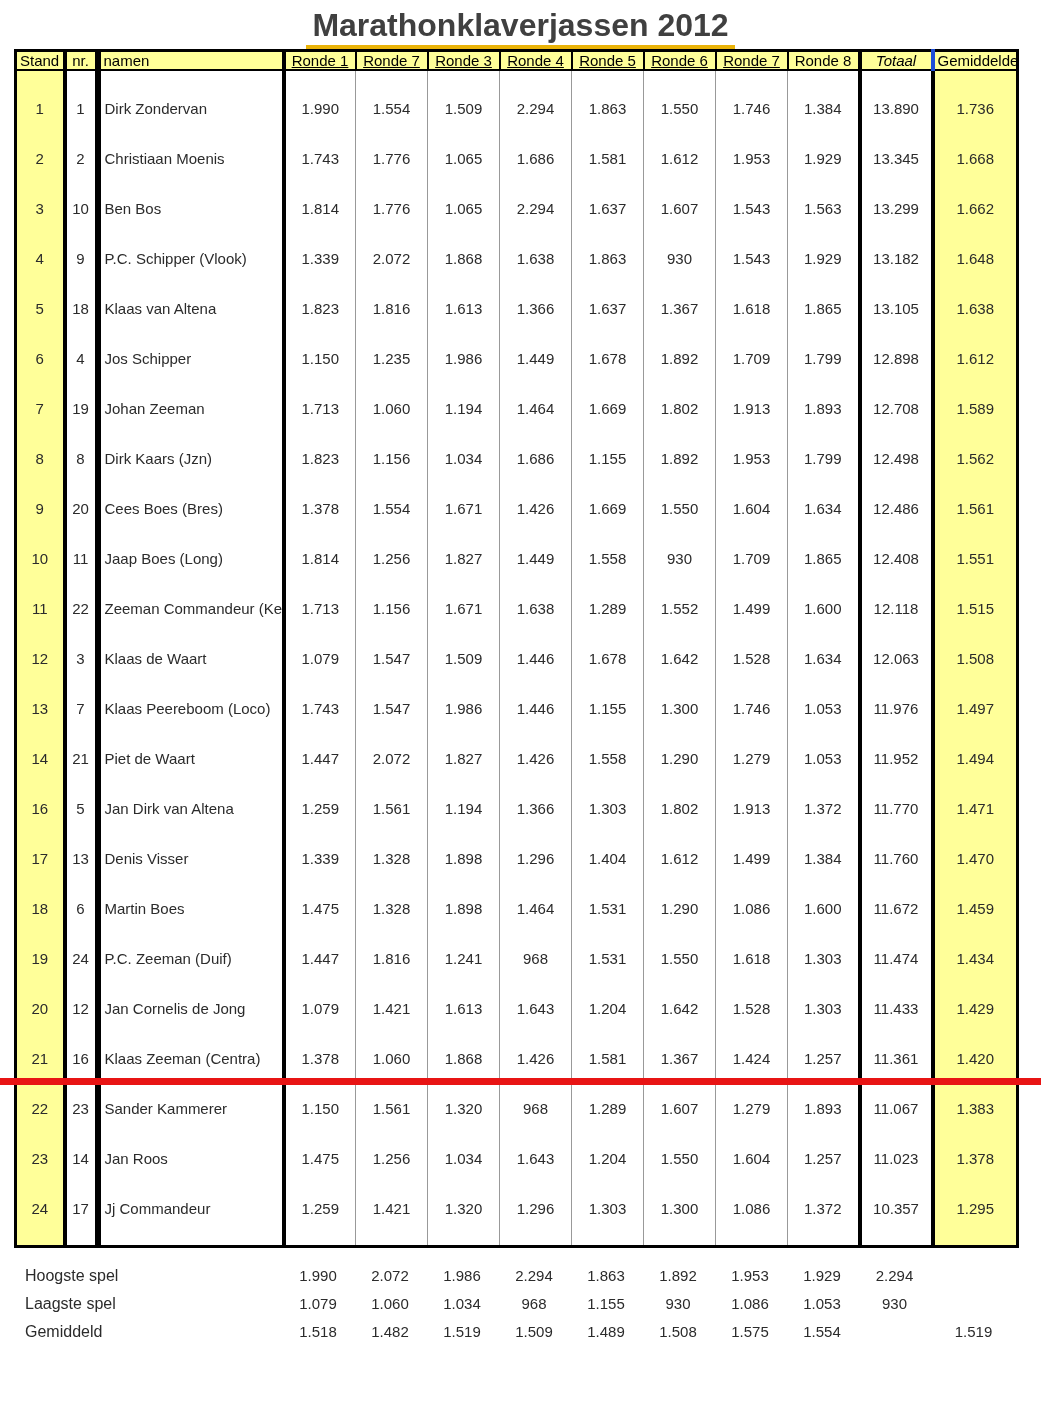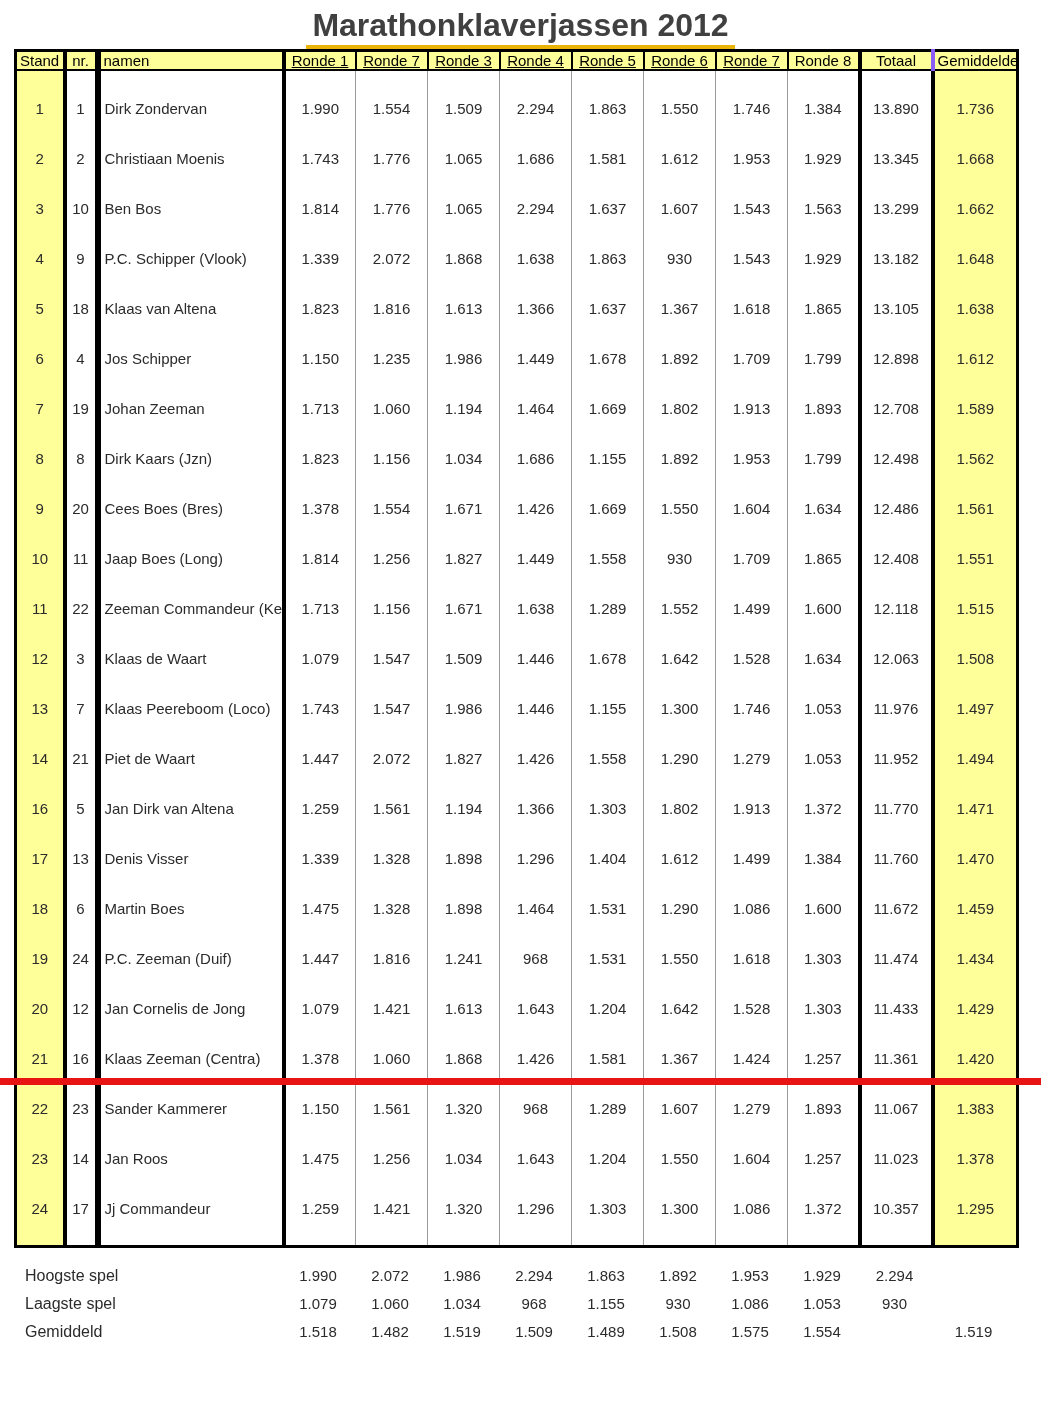--- a/index.html
+++ b/index.html
@@ -32,21 +32,21 @@
     white-space:nowrap; overflow:hidden;
   }
   th.c-stand, th.c-naam{ text-align:left; }
   th.c-nr{ text-align:center; }
   th.c-ronde, th.c-ronde-last, th.c-totaal, th.c-gem{ text-align:center; }
   th.c-stand{ border-right:4px solid #000; }
   th.c-nr{ border-right:6px solid #000; }
   th.c-naam{ border-right:4px solid #000; }
   th.c-ronde{ border-right:2px solid #000;text-decoration:underline; }
   th.c-ronde-last{ border-right:4px solid #000; }
-  th.c-totaal{ border-right:4px solid #8b5cf6; }
+  th.c-totaal{ border-right:4px solid #1d4ed8;font-style:italic; }
   
   td{ font-size:15px; vertical-align:middle; padding:0; white-space:nowrap; overflow:hidden; }
   tr.data-row{ height:50px; }
   tr.spacer{ height:13px; }
   td.c-stand{ background:var(--highlight); text-align:center; border-right:4px solid #000; }
   td.c-nr{ text-align:center; border-right:6px solid #000; }
   td.c-naam{ text-align:left; padding-left:4px; border-right:4px solid #000; }
   td.c-ronde{ text-align:center; border-right:1px solid var(--thin); }
   td.c-ronde-last{ text-align:center; border-right:4px solid #000; }
   td.c-totaal{ text-align:center; border-right:4px solid #000; }

